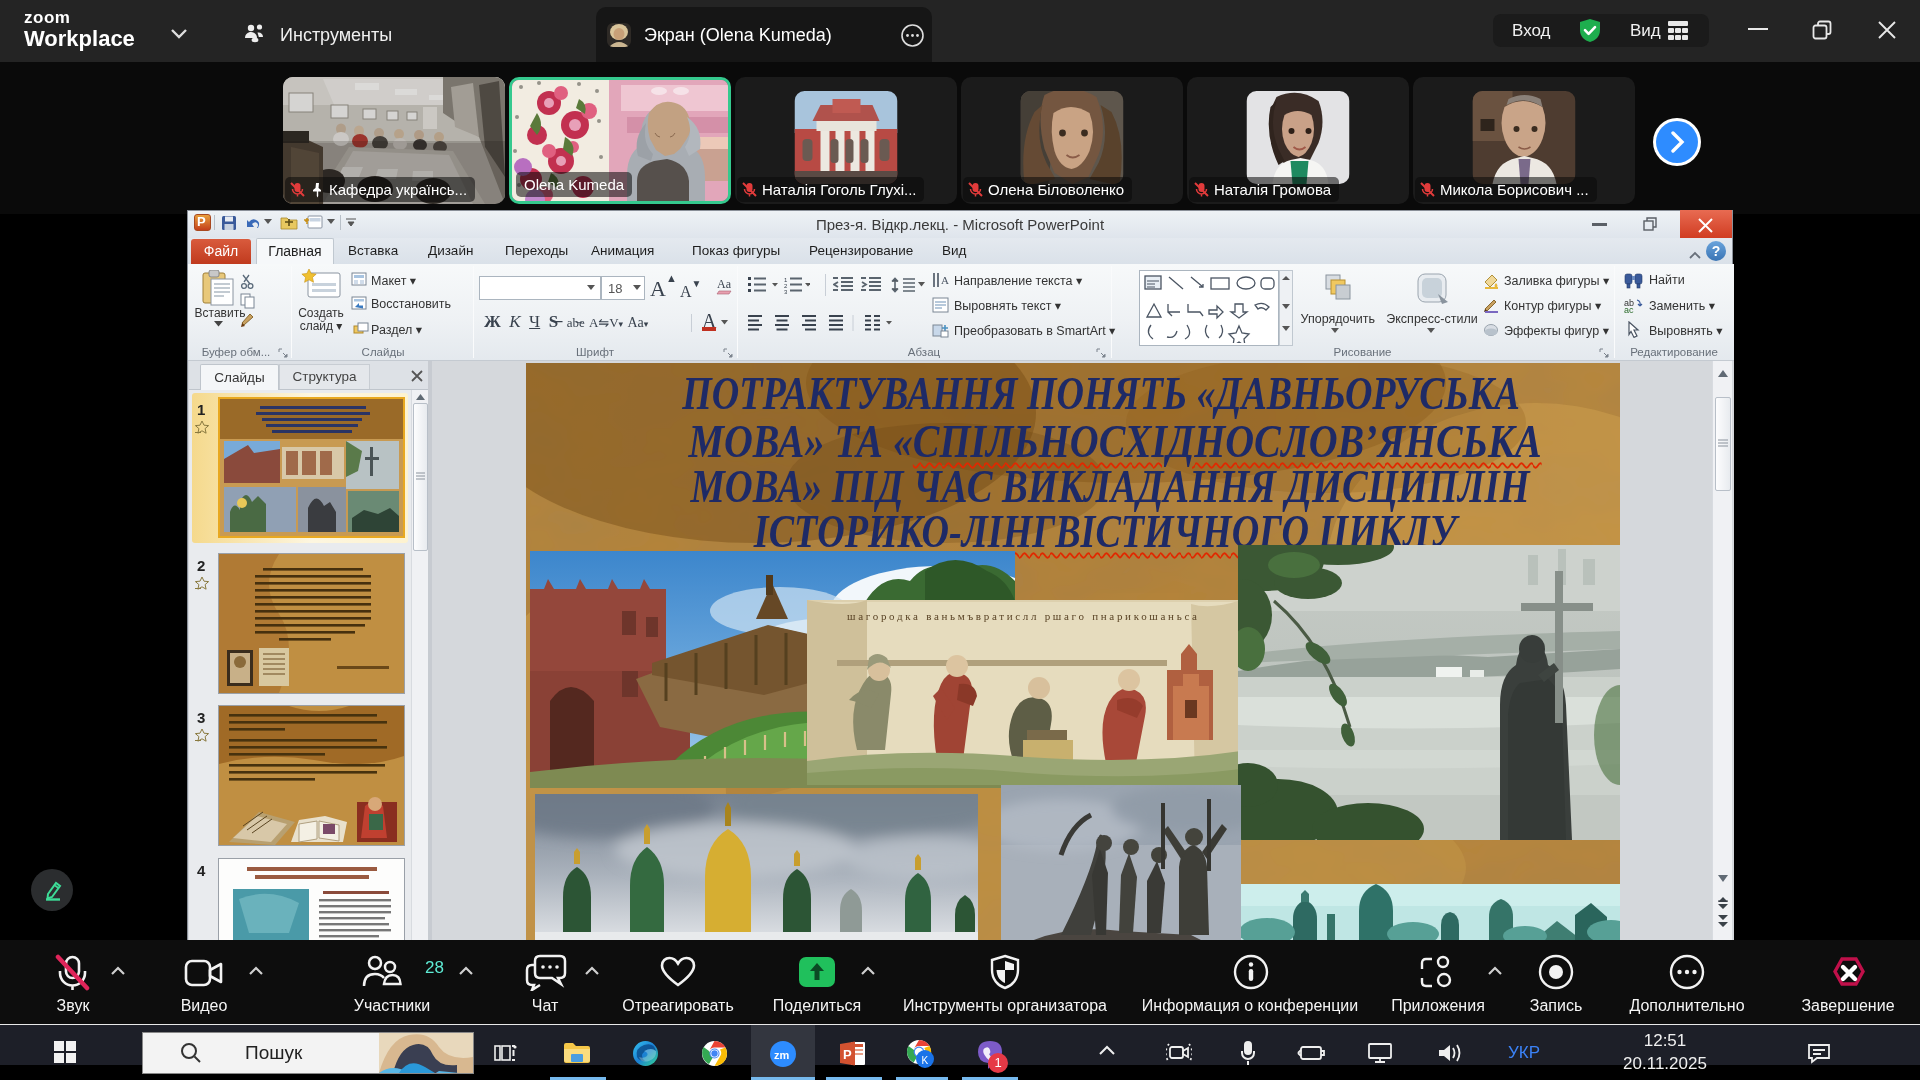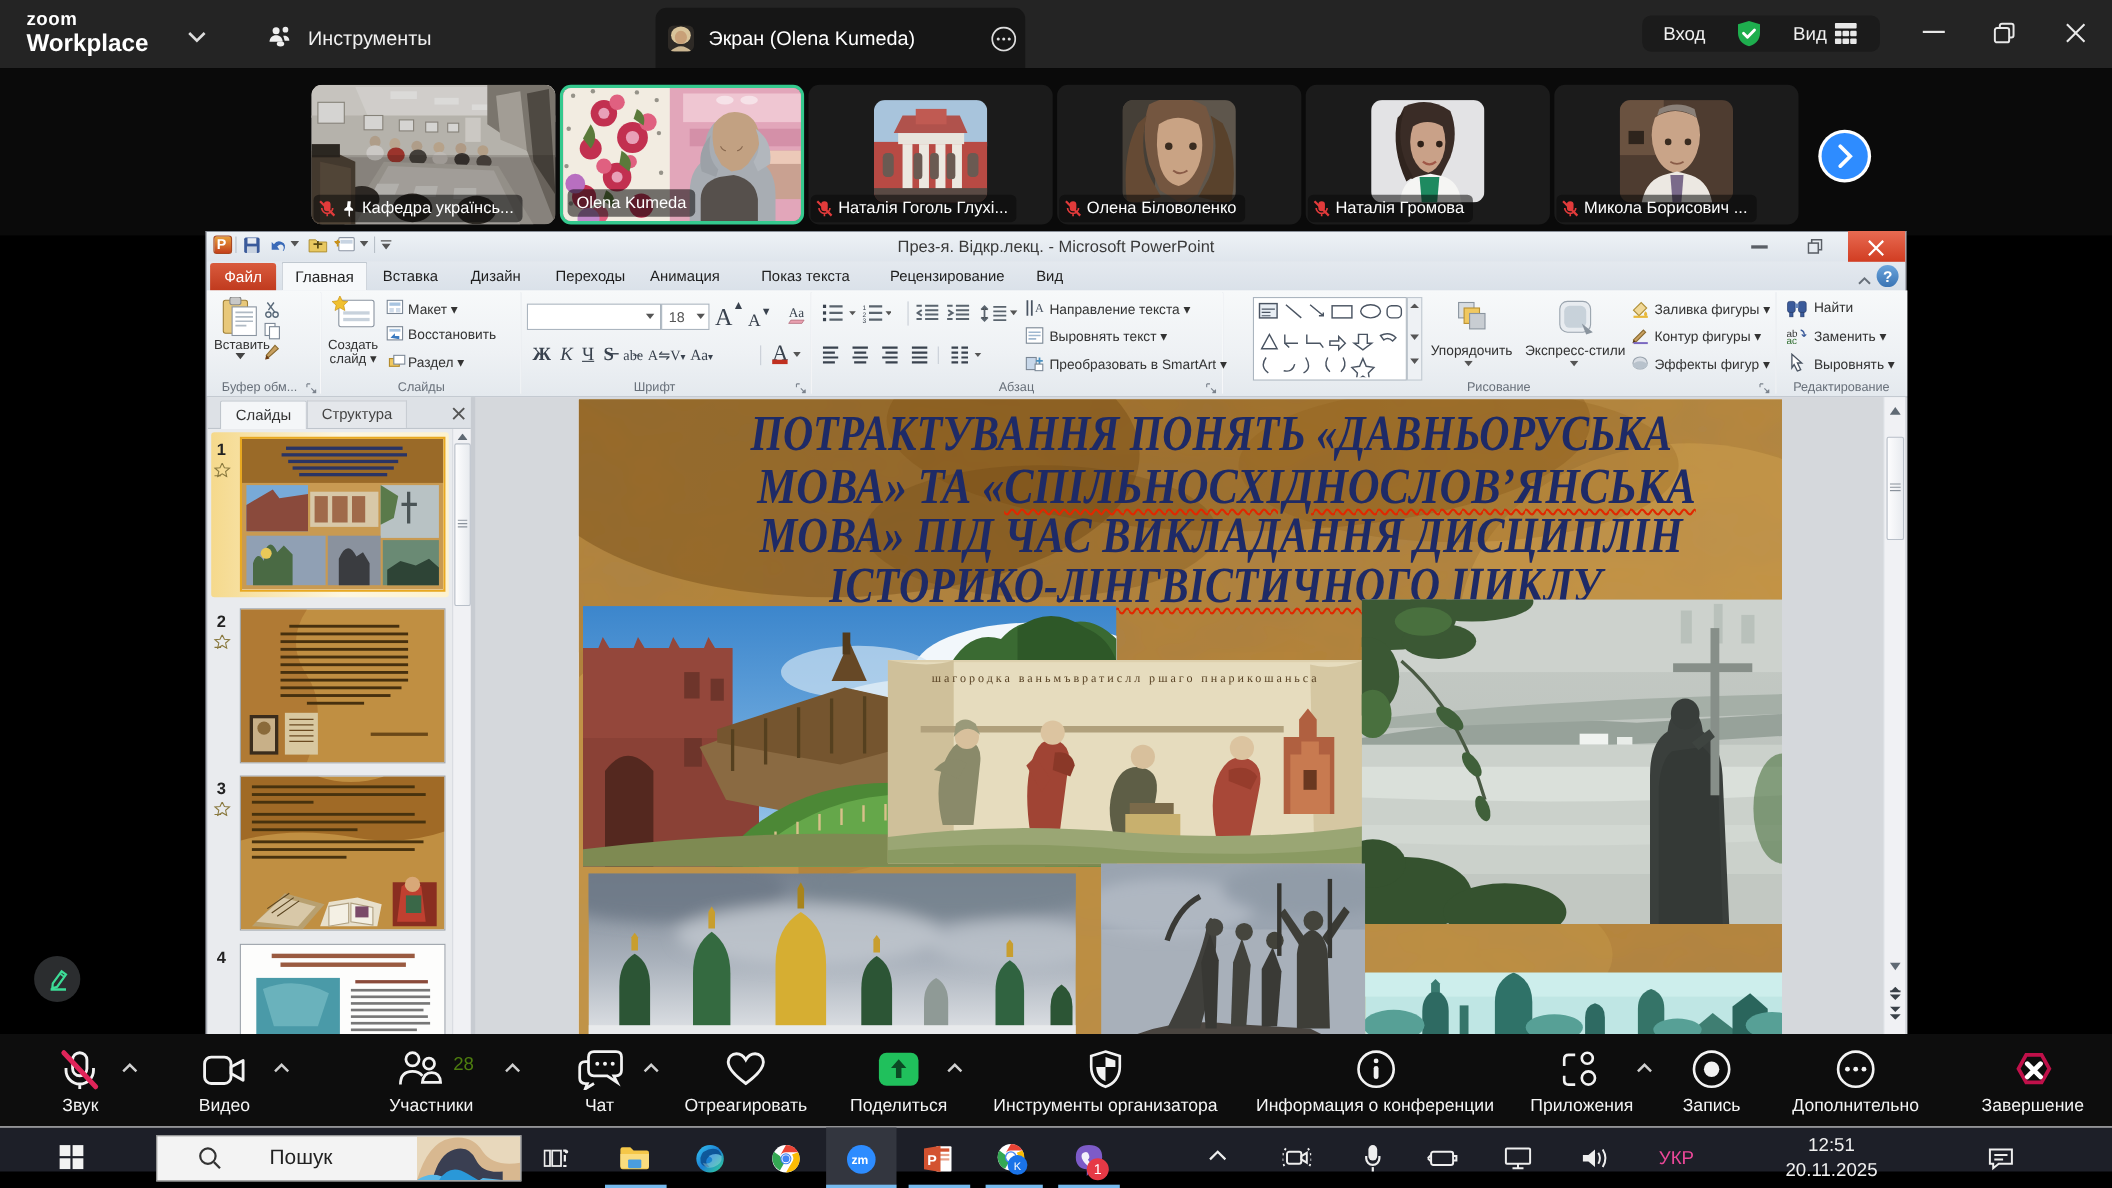--- a/index.html
+++ b/index.html
@@ -415,21 +415,21 @@
       </svg>
   </div>
 
   <div class="abs" style="left:0;top:27px;width:1544px;height:26px;background:linear-gradient(#e4e9ef,#dae1e9)">
     <div class="abs" style="left:3px;top:1px;width:60px;height:25px;background:linear-gradient(#d95b3d,#c03a1e);border-radius:3px 3px 0 0;color:#fff;font-size:14px;text-align:center;line-height:25px">Файл</div>
     <div class="abs" style="left:68px;top:0px;width:78px;height:26px;background:#f6f8fa;border:1px solid #c0c8d0;border-bottom:none;border-radius:2px 2px 0 0;color:#222;font-size:14px;text-align:center;line-height:25px">Главная</div>
     <div class="rtab" style="left:160px">Вставка</div>
     <div class="rtab" style="left:240px">Дизайн</div>
     <div class="rtab" style="left:317px">Переходы</div>
     <div class="rtab" style="left:403px">Анимация</div>
-    <div class="rtab" style="left:504px">Показ текста</div>
+    <div class="rtab" style="left:504px">Показ фигуры</div>
     <div class="rtab" style="left:621px">Рецензирование</div>
     <div class="rtab" style="left:754px">Вид</div>
     <svg class="abs" style="left:1500px;top:12px" width="14" height="10">
         <path d="M2 8 L7 3 L12 8" stroke="#68707a" stroke-width="1.8" fill="none"></path>
       </svg>
     <div class="abs" style="left:1518px;top:3px;width:20px;height:20px;border-radius:50%;background:linear-gradient(#6aa4dc,#3a74b4);color:#fff;font-size:14px;font-weight:bold;text-align:center;line-height:20px">?</div>
   </div>
 
   <div id="ribbon" class="abs">
     
@@ -1192,21 +1192,21 @@
     <svg class="abs" style="left:20px;top:14px" width="40" height="36" viewBox="0 0 40 36">
       <g stroke="#f2f2f2" stroke-width="2.5" fill="none">
         <circle cx="13" cy="9" r="6"></circle>
         <path d="M2 32 q0-12 11-12 q6 0 9 4"></path>
         <circle cx="28" cy="13" r="5"></circle>
         <path d="M22 30 q1-9 8.5-9 q7.5 0 8 9z"></path>
       </g>
     </svg>
     <div class="zlabel">Участники</div>
   </div>
-  <div class="abs" style="left:412px;top:18px;color:#4d7c0f;font-size:17px">28</div>
+  <div class="abs" style="left:425px;top:18px;color:#5eead4;font-size:17px">28</div>
   <svg class="chev abs" style="left:458px;top:26px" width="16" height="10">
       <path d="M2 8 L8 2 L14 8" stroke="#cfcfcf" stroke-width="2.2" fill="none"></path>
     </svg>
 
   <div class="zbtn" style="left:505px;width:80px">
     <svg class="abs" style="left:20px;top:13px" width="42" height="38" viewBox="0 0 42 38">
       <g stroke="#f2f2f2" stroke-width="2.5" fill="none">
         <path d="M10 8 q0-5 5-5 h20 q5 0 5 5 v12 q0 5-5 5 h-2 l3 6 -9-6 h-12 q-5 0-5-5z"></path>
         <path d="M10 12 h-3 q-5 0-5 5 v10 q0 5 5 5 h2 l-2 5 8-5"></path>
       </g>
@@ -1422,20 +1422,20 @@
       <path d="M2 10 l3-3 M2 10 l3 3"></path>
   </svg>
   <svg class="abs" style="left:1366px;top:16px" width="28" height="24" viewBox="0 0 28 24" fill="none" stroke="#eee" stroke-width="1.8">
     <rect x="3" y="3" width="22" height="14" rx="1"></rect>
       <path d="M9 21 h10 M14 17 v4"></path>
   </svg>
   <svg class="abs" style="left:1436px;top:16px" width="28" height="24" viewBox="0 0 28 24">
     <path d="M3 9 h5 l6-5 v16 l-6-5 H3z" fill="#eee"></path>
     <path d="M17 7 q3 5 0 10 M21 4 q5 8 0 16" stroke="#eee" stroke-width="1.8" fill="none"></path>
   </svg>
-  <div class="abs" style="left:1508px;top:18px;color:#ec4899;font-size:17px">УКР</div>
+  <div class="abs" style="left:1508px;top:18px;color:#3b82f6;font-size:17px">УКР</div>
   <div class="abs" style="left:1610px;top:6px;width:110px;text-align:center;color:#f0f0f0;font-size:17px">12:51</div>
   <div class="abs" style="left:1610px;top:29px;width:110px;text-align:center;color:#f0f0f0;font-size:17px">20.11.2025</div>
   <svg class="abs" style="left:1806px;top:16px" width="28" height="24" viewBox="0 0 28 24" fill="none" stroke="#eee" stroke-width="1.8">
     <path d="M3 4 h20 v13 h-12 l-5 4 v-4 h-3z" fill="none"></path>
     <path d="M7 9 h12 M7 13 h8"></path>
   </svg>
 </div>
 
 </body></html>

